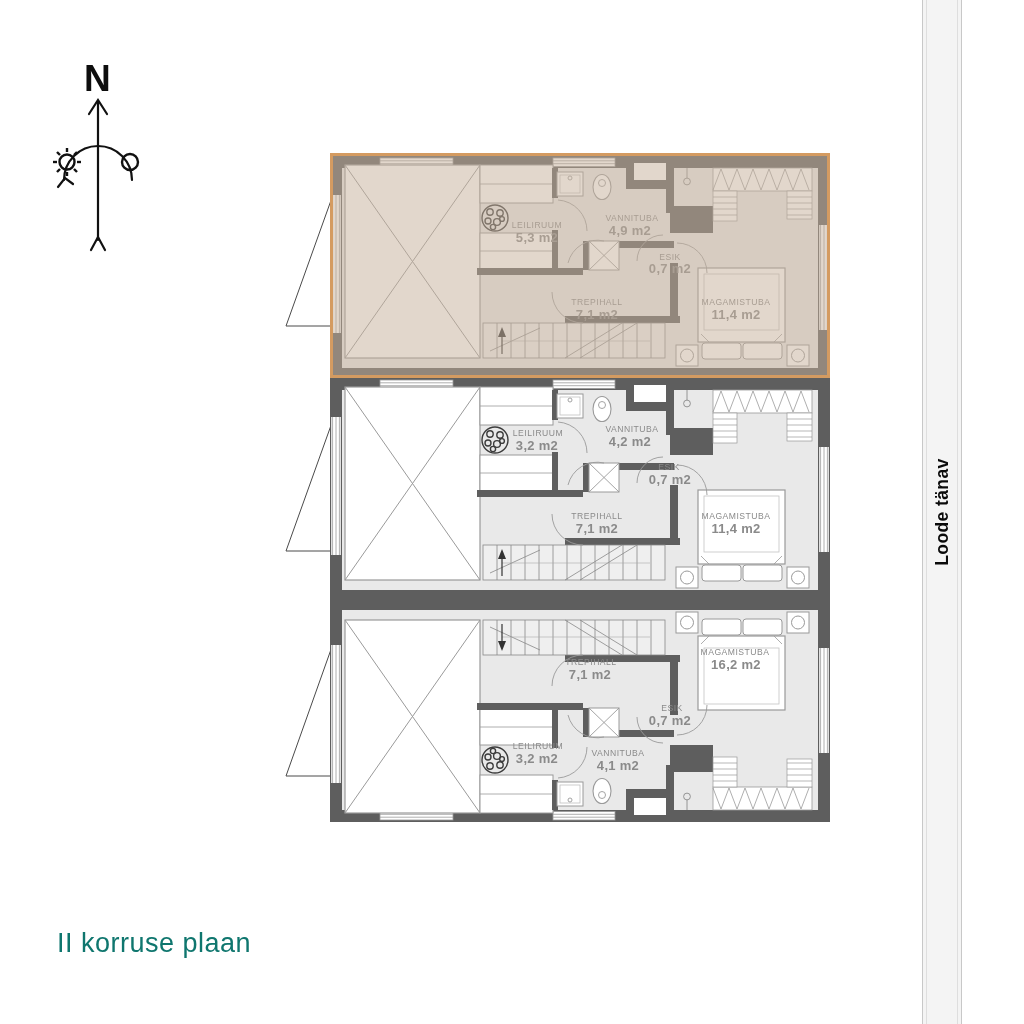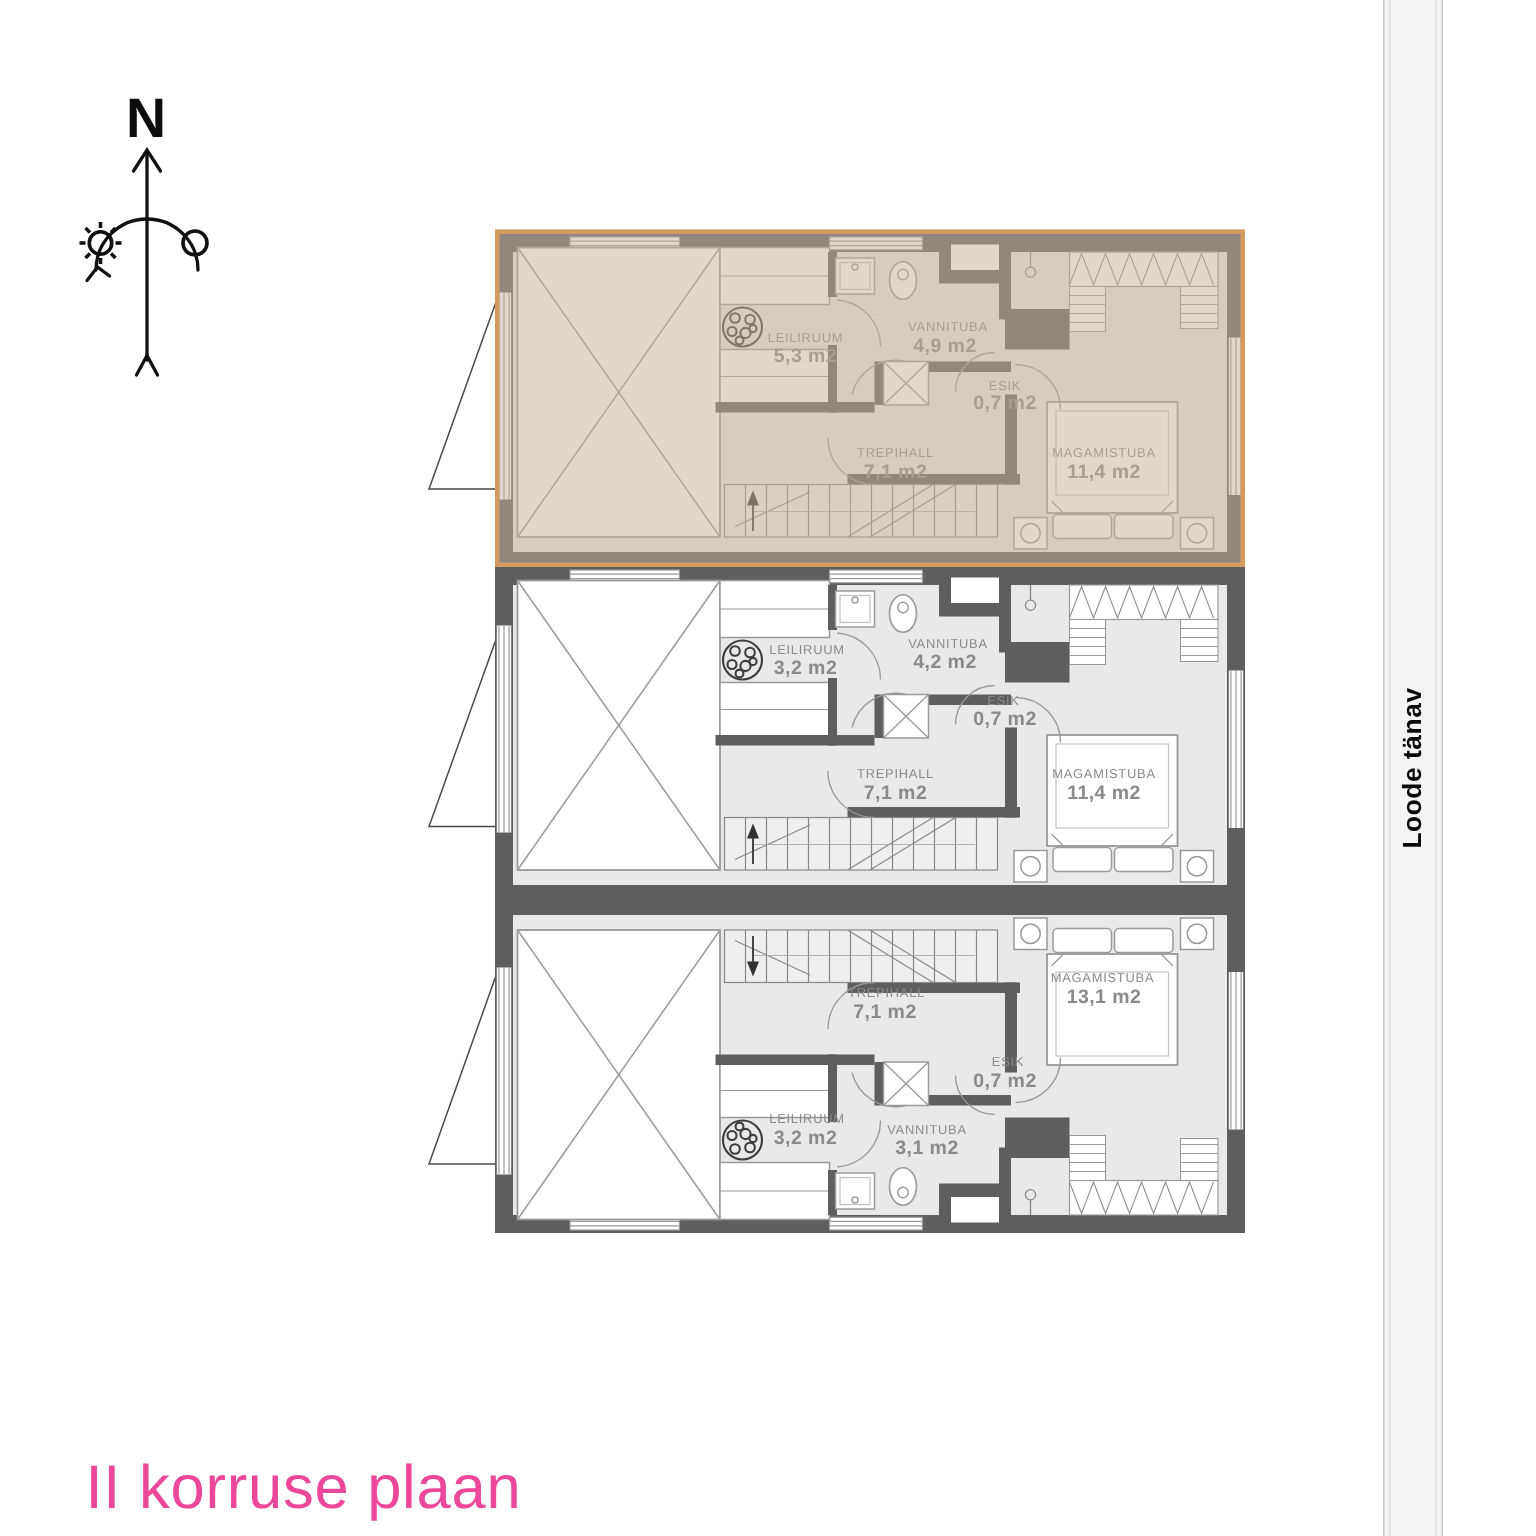--- a/index.html
+++ b/index.html
@@ -18,21 +18,21 @@
              background:rgba(198,176,154,.5);border:3px solid #d49b61;box-sizing:border-box;}
   
   #street{left:922px;top:0;width:40px;height:1024px;background:#f4f4f4;
           border-left:1.5px solid #c8c8c8;border-right:1.5px solid #c8c8c8;box-sizing:border-box;}
   #street .inner-line{position:absolute;top:0;bottom:0;width:1px;background:#dedede;}
   #street-label{position:absolute;left:50%;top:50%;transform:translate(-50%,-50%) rotate(-90deg);
           font-size:17.5px;font-weight:700;color:#0a0a0a;letter-spacing:.4px;white-space:nowrap;}
   
   #north-label{left:84px;top:60px;font-size:37px;font-weight:700;color:#0d0d0d;line-height:1;}
   
-  #page-title{left:57px;top:928px;font-size:41px;font-weight:300;color:#ec4899;letter-spacing:.5px;margin-top:40px;}
+  #page-title{left:57px;top:928px;font-size:27px;font-weight:300;color:#0f766e;letter-spacing:.5px;}
 </style>
 </head>
 <body>
 
 <svg width="0" height="0" style="position:absolute" aria-hidden="true">
   <symbol id="unitplan" viewBox="0 0 500 222">
 
     <rect x="6" y="6" width="488" height="216" fill="#e9e9e9"></rect>
 
     <rect x="0" y="0" width="500" height="12" fill="#5e5e5e"></rect>
@@ -205,25 +205,25 @@
 <div class="rlabel" style="left:669px;top:467px">ESIK</div>
 <div class="rlabel rarea" style="left:670px;top:479px">0,7 m2</div>
 <div class="rlabel" style="left:597px;top:516px">TREPIHALL</div>
 <div class="rlabel rarea" style="left:597px;top:528px">7,1 m2</div>
 <div class="rlabel" style="left:736px;top:516px">MAGAMISTUBA</div>
 <div class="rlabel rarea" style="left:736px;top:528px">11,4 m2</div>
 
 <div class="rlabel" style="left:591px;top:662px">TREPIHALL</div>
 <div class="rlabel rarea" style="left:590px;top:674px">7,1 m2</div>
 <div class="rlabel" style="left:735px;top:652px">MAGAMISTUBA</div>
-<div class="rlabel rarea" style="left:736px;top:664px">13,1 m2</div>
+<div class="rlabel rarea" style="left:736px;top:664px">16,2 m2</div>
 <div class="rlabel" style="left:672px;top:708px">ESIK</div>
 <div class="rlabel rarea" style="left:670px;top:720px">0,7 m2</div>
 <div class="rlabel" style="left:618px;top:753px">VANNITUBA</div>
-<div class="rlabel rarea" style="left:618px;top:765px">3,1 m2</div>
+<div class="rlabel rarea" style="left:618px;top:765px">4,1 m2</div>
 <div class="rlabel" style="left:538px;top:746px">LEILIRUUM</div>
 <div class="rlabel rarea" style="left:537px;top:758px">3,2 m2</div>
 
 <div id="highlight" class="abs"></div>
 
 <div id="north-label" class="abs">N</div>
 <svg class="abs" style="left:40px;top:92px" width="130" height="160" viewBox="0 0 130 160">
   <g stroke="#111111" stroke-width="2.2" fill="none" stroke-linecap="round">
     <line x1="58" y1="10" x2="58" y2="148"></line>
     <path d="M49,22 L58,8 L67,22"></path>

